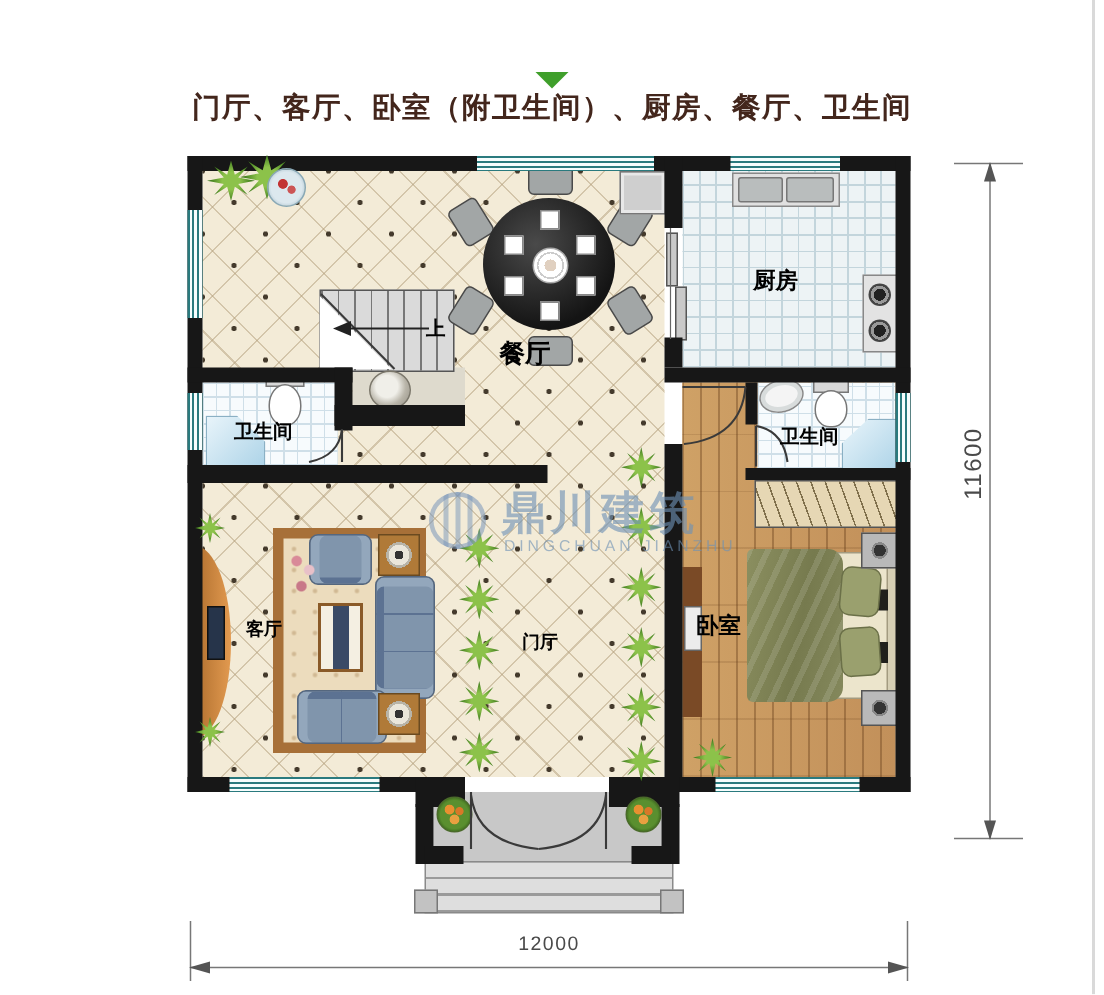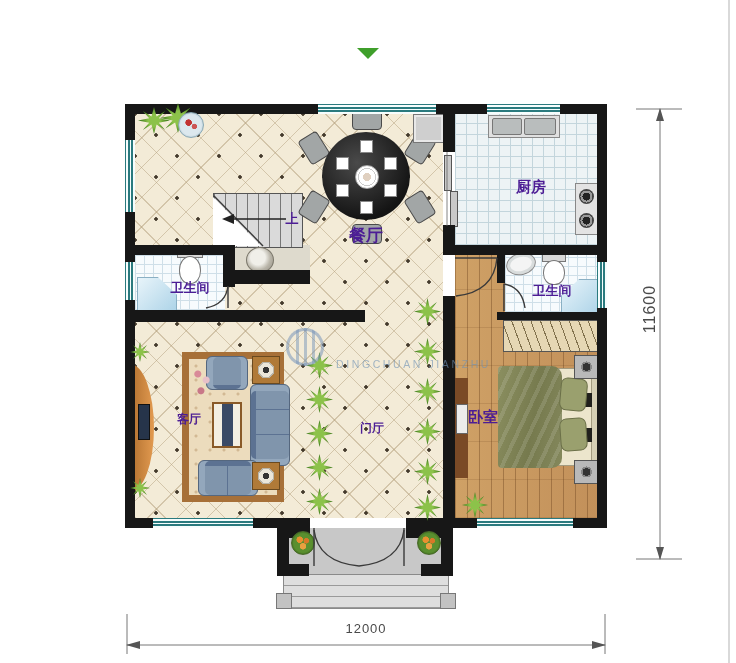--- a/index.html
+++ b/index.html
@@ -30,21 +30,21 @@
     background-image:repeating-linear-gradient(90deg,#c3d5dc 0 1px,transparent 1px 11px),
                      repeating-linear-gradient(0deg,#c3d5dc 0 1px,transparent 1px 11px);}
   .gridb{position:absolute;z-index:2;background-color:#f7fbfd;
     background-image:repeating-linear-gradient(90deg,#cfdfe8 0 1px,transparent 1px 9px),
                      repeating-linear-gradient(0deg,#cfdfe8 0 1px,transparent 1px 9px);}
   .wood{position:absolute;z-index:1;background-color:#c9995e;
     background-image:repeating-linear-gradient(90deg,rgba(100,60,25,.38) 0 1px,transparent 1px 12px),
                      repeating-linear-gradient(0deg,rgba(100,60,25,.16) 0 1px,transparent 1px 38px),
                      linear-gradient(90deg,#cfa166,#c2905a);}
   .furn{position:absolute;z-index:3;}
-  .lbl{position:absolute;z-index:7;font-weight:700;color:#4c1d95;text-align:center;white-space:nowrap;}
+  .lbl{position:absolute;z-index:7;font-weight:700;color:#000000;text-align:left;white-space:nowrap;}
   .plant{position:absolute;z-index:6;background:radial-gradient(circle,#8cc24a 0 28%,#2f6d14 75%);
     clip-path:polygon(50% 0%,58% 35%,85% 15%,65% 42%,100% 50%,65% 58%,85% 85%,58% 65%,50% 100%,42% 65%,15% 85%,35% 58%,0% 50%,35% 42%,15% 15%,42% 35%);}
   .potted{position:absolute;z-index:6;border-radius:50%;border:1px solid #4a6a2a;
     background:radial-gradient(circle at 35% 35%,#e89030 0 3px,transparent 3.5px),
                radial-gradient(circle at 65% 40%,#d87828 0 2.5px,transparent 3px),
                radial-gradient(circle at 50% 65%,#e8a040 0 3px,transparent 3.5px),
                radial-gradient(circle,#5a8f2f 0 60%,#2f5c14 85%);}
   .sofa{background:#8095ac;border:1px solid #55677e;border-radius:6px;}
   .shower{background:linear-gradient(135deg,#e8f4fa,#aed4e8);border:1px solid #8ab0c4;}
   .overlay{position:absolute;left:0;top:0;z-index:6;pointer-events:none;}
@@ -52,20 +52,21 @@
   .steps{position:absolute;z-index:2;border:1px solid #8a8a8a;
     background:repeating-linear-gradient(180deg,#dedede 0 9.5px,#9a9a9a 9.5px 11px);}
   .dimtxt{position:absolute;z-index:7;color:#4a4a4a;font-size:16px;letter-spacing:1px;text-align:center;}
 </style>
 </head>
 <body>
 
 <div class="page">
 
   <div class="banner-tri"></div>
+  <div class="subtitle">门厅、客厅、卧室（附卫生间）、厨房、餐厅、卫生间</div>
 
   <div class="tile" style="left:135px;top:114px;width:308px;height:404px;"></div>
   <div class="gridk" style="left:455px;top:114px;width:142px;height:131px;"></div>
   <div class="wood" style="left:455px;top:255px;width:142px;height:263px;"></div>
   <div class="gridb" style="left:135px;top:253px;width:90px;height:57px;"></div>
   <div class="gridb" style="left:505px;top:255px;width:92px;height:57px;"></div>
   <div class="abs" style="left:235px;top:245px;width:75px;height:27px;background:#dedacd;z-index:2;"></div>
   <div class="abs" style="left:289px;top:528px;width:152px;height:46px;background:#c8c8c8;z-index:2;"></div>
   <div class="steps" style="left:283px;top:574px;width:164px;height:33px;"></div>
   <div class="abs" style="left:276px;top:593px;width:14px;height:14px;background:#c2c2c2;border:1px solid #777;z-index:2;"></div>
@@ -254,17 +255,18 @@
   <div class="lbl" style="left:464px;top:408px;width:38px;font-size:15px;">卧室</div>
   <div class="lbl" style="left:284px;top:210px;width:16px;font-size:13px;">上</div>
 
   <div class="dimtxt" style="left:615px;top:300px;width:70px;transform:rotate(-90deg);">11600</div>
   <div class="dimtxt" style="left:337px;top:621px;width:58px;font-size:13px;">12000</div>
 
   <div class="wm" style="left:286px;top:322px;width:210px;height:52px;">
     <div style="position:absolute;left:0;top:6px;width:38px;height:38px;border-radius:50%;
          border:3px solid rgba(120,150,185,.55);box-sizing:border-box;
          background:linear-gradient(90deg,transparent 0 7px,rgba(120,150,185,.5) 7px 10px,transparent 10px 15px,rgba(120,150,185,.5) 15px 18px,transparent 18px 23px,rgba(120,150,185,.5) 23px 26px,transparent 26px);"></div>
+    <div style="position:absolute;left:48px;top:0;font-size:30px;font-weight:700;letter-spacing:3px;white-space:nowrap;">鼎川建筑</div>
     <div style="position:absolute;left:50px;top:36px;font-size:10.5px;letter-spacing:2.6px;white-space:nowrap;">DINGCHUAN JIANZHU</div>
   </div>
 
   <div class="abs" style="left:728px;top:0;width:2px;height:663px;background:#d9d9d9;"></div>
 </div>
 
 </body></html>

